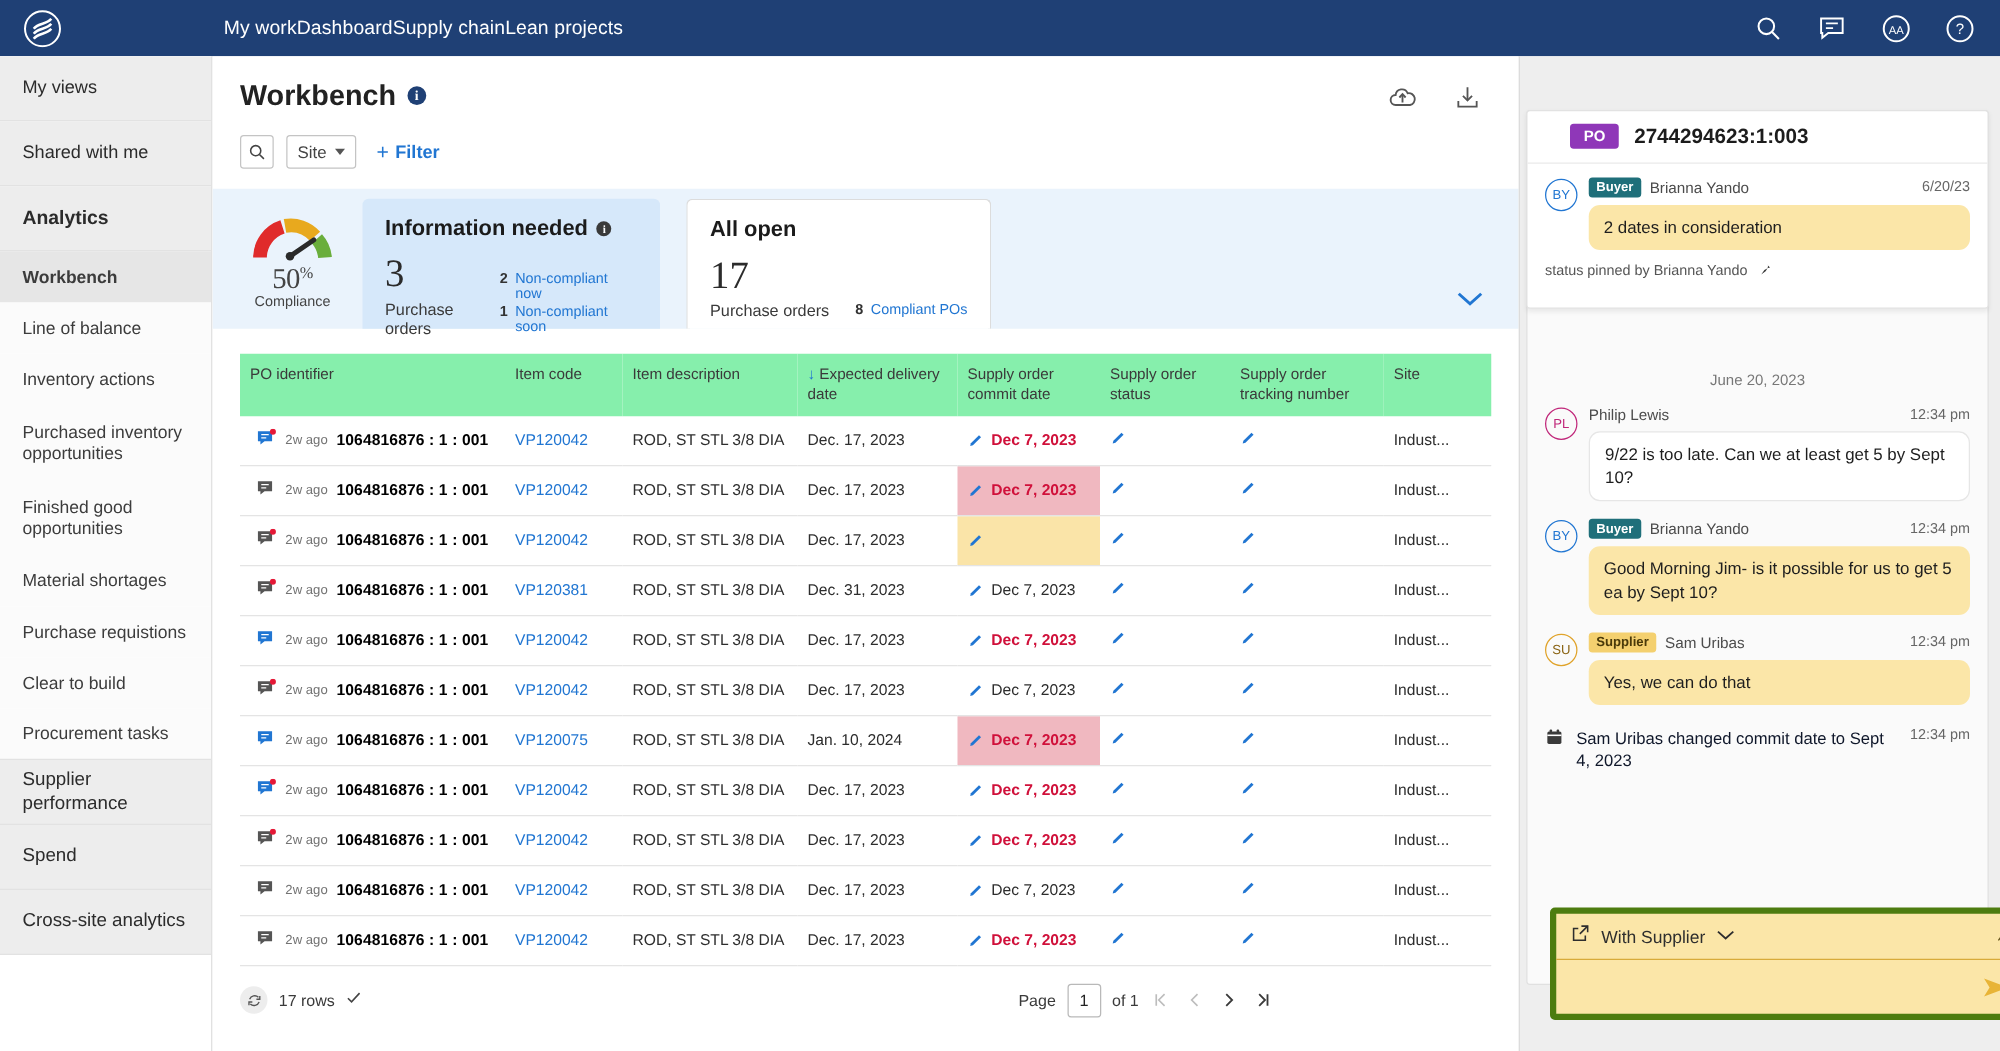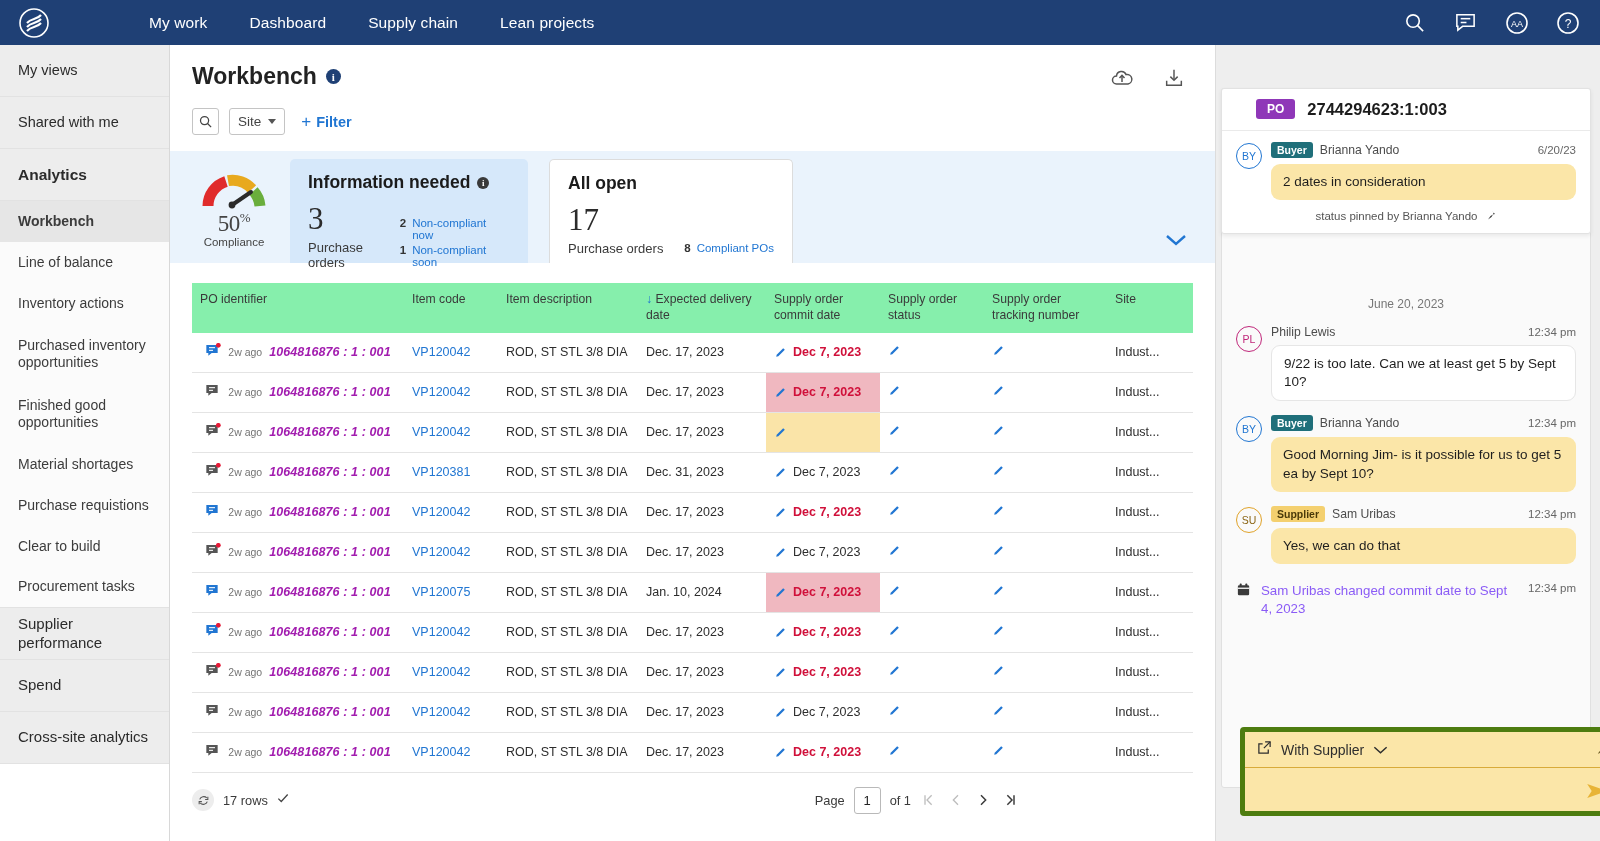--- a/index.html
+++ b/index.html
@@ -12,21 +12,21 @@
   }
   #app { position: relative; width: 1600px; height: 841px; }
 
   
   .topnav {
     position: absolute; top: 0; left: 0; width: 1600px; height: 45px;
     background: #1f4075;
     display: flex; align-items: center;
   }
   .logo-wrap { width: 52px; display: flex; justify-content: center; align-items: center; margin-left: 8px; }
-  .nav-links { display: flex; align-items: center; margin-left: 89px; gap: 42px; }
+  .nav-links { display: flex; align-items: center; margin-left: 119px; }
   .nav-link {
     color: #ffffff; font-size: 15.5px; letter-spacing: .1px;
     cursor: pointer; white-space: nowrap;
   }
   .nav-icons { position: absolute; right: 20px; display: flex; align-items: center; gap: 26px; }
   .nav-icon { width: 25px; height: 25px; cursor: pointer; display:flex; align-items:center; justify-content:center;}
 
   
   .sidebar {
     position: absolute; top: 45px; left: 0; width: 170px; height: 796px;
@@ -121,21 +121,21 @@
   .c-item   { width: 94px; }
   .c-desc   { width: 140px; }
   .c-exp    { width: 128px; }
   .c-commit { width: 114px; }
   .c-status { width: 104px; }
   .c-track  { width: 123px; }
   .c-site   { width: 86px; }
 
   .po-cell { display: flex; align-items: center; gap: 7px; justify-content: center; }
   .ago { font-size: 10.5px; color: #737373; }
-  .po-id { font-size: 12.5px; font-weight: bold; color: #a21caf; letter-spacing: .1px; font-style: italic;}
+  .po-id { font-size: 12.5px; font-weight: bold; color: #000000; letter-spacing: .1px;}
   .link { color: #2176d2; font-size: 12.5px; text-decoration: none; cursor: pointer;}
   .commit-cell { display: flex; align-items: center; gap: 6px; height: 39px; margin: 0 -8px; padding: 0 8px;}
   .commit-cell.hl-pink { background: #f0b8c0; }
   .commit-cell.hl-yellow { background: #fae4a8; }
   .commit-txt { font-size: 12.5px; }
   .commit-txt.red { color: #d0103a; font-weight: bold; }
   .commit-txt.dark { color: #2d2d2d; }
   td.nopad { padding: 0 8px; }
 
   
@@ -169,21 +169,21 @@
     background: #ffffff; border: 1px solid #e2e2e2; border-radius: 3px;
     box-shadow: 0 2px 4px rgba(0,0,0,.07); z-index: 5;
   }
   .pin-head { display: flex; align-items: center; gap: 12px; padding: 10px 14px 11px 14px; border-bottom: 1px solid #eaeaea;}
   .badge-po {
     background: #8f37b8; color: #fff; font-size: 12px; font-weight: bold;
     padding: 3px 11px; border-radius: 3px; margin-left: 20px;
   }
   .pin-title { font-size: 16.5px; font-weight: bold; color: #1c1c1c; }
   .pin-body { padding: 11px 14px 9px 14px; }
-  .pin-foot { text-align: right; font-size: 11.5px; color: #555; padding: 0 14px 10px 14px; display:flex; justify-content:center; align-items:center; gap:7px;}
+  .pin-foot { text-align: right; font-size: 11.5px; color: #555; padding: 0 14px 22px 14px; display:flex; justify-content:flex-start; align-items:center; gap:7px;}
 
   .msg { display: flex; gap: 9px; padding: 0 14px; margin-top: 14px;}
   .avatar {
     width: 26px; height: 26px; border-radius: 50%; border: 1.6px solid #2176d2;
     color: #2176d2; font-size: 10.5px; display: flex; align-items: center; justify-content: center;
     flex: 0 0 26px; margin-top: 1px;
   }
   .avatar.pl { border-color: #c0277a; color: #c0277a; }
   .avatar.su { border-color: #e0a32a; color: #8a6414; }
   .msg-main { flex: 1; min-width: 0; }
@@ -193,21 +193,21 @@
   .role-badge.supplier { background: #f4d06f; color: #4a3a0a; }
   .msg-name { font-size: 12.2px; color: #4c4c4c; }
   .msg-time { margin-left: auto; font-size: 11.5px; color: #666; }
   .bubble {
     margin-top: 6px; border-radius: 9px; padding: 9px 12px; font-size: 13.5px;
     color: #1e1e1e; line-height: 1.35;
   }
   .bubble.yellow { background: #fbe6a8; }
   .bubble.white { background: #ffffff; border: 1px solid #e6e6e6; }
   .sys-msg { display: flex; gap: 10px; padding: 0 14px; margin-top: 18px; align-items: flex-start;}
-  .sys-txt { font-size: 13.3px; color: #8b5cf6; line-height: 1.35; flex: 1;}
+  .sys-txt { font-size: 13.3px; color: #0f172a; line-height: 1.35; flex: 1;}
   .sys-time { font-size: 11.5px; color: #666; }
   .date-sep { text-align: center; font-size: 12px; color: #777; margin-top: 12px; }
 
   .composer {
     position: absolute; left: 24px; bottom: 25px; width: 385px;
     background: #fbe6a8; border: 5px solid #4d7c0f; border-radius: 4px;
   }
   .comp-head { display: flex; align-items: center; padding: 8px 12px; gap: 9px; border-bottom: 1.5px solid #d8ab3a;}
   .comp-label { font-size: 14px; color: #2e2e2e; }
   .comp-pin { margin-left: auto; cursor: pointer; }

